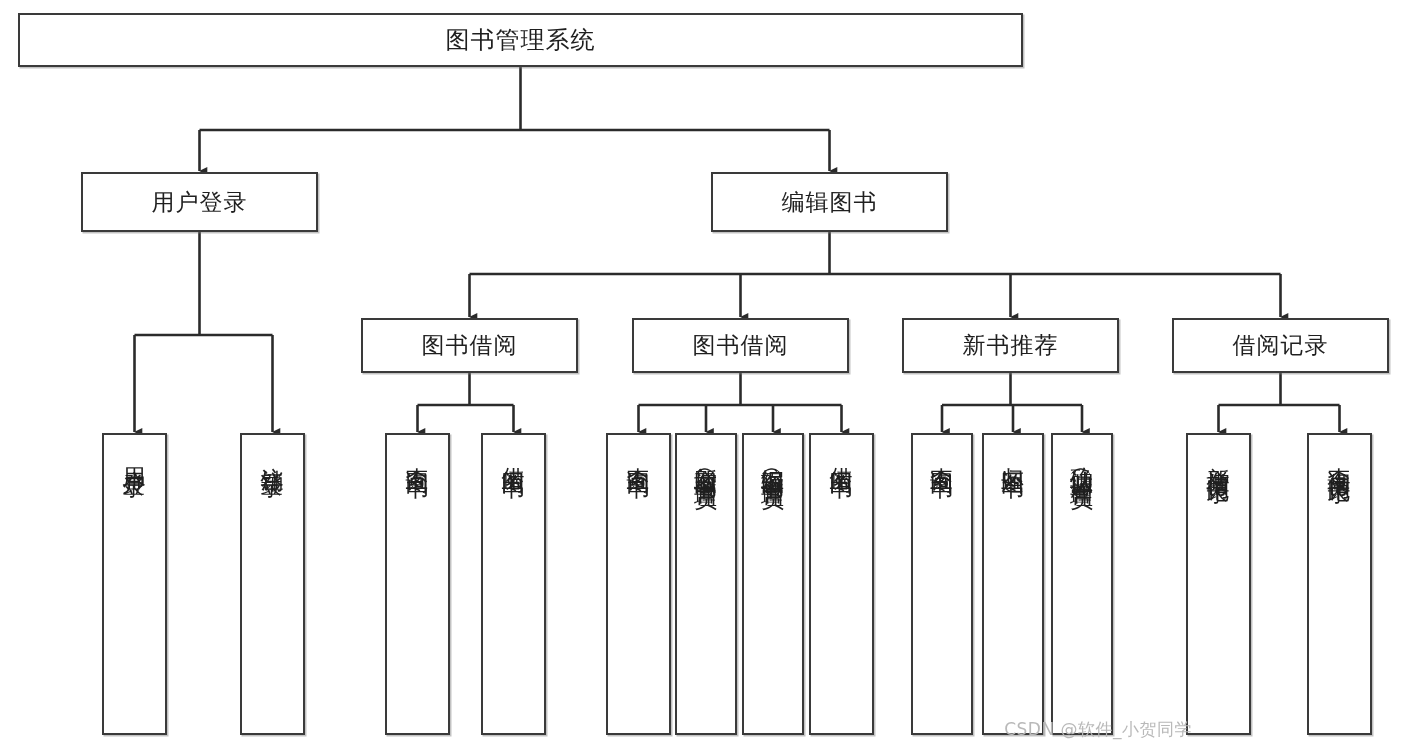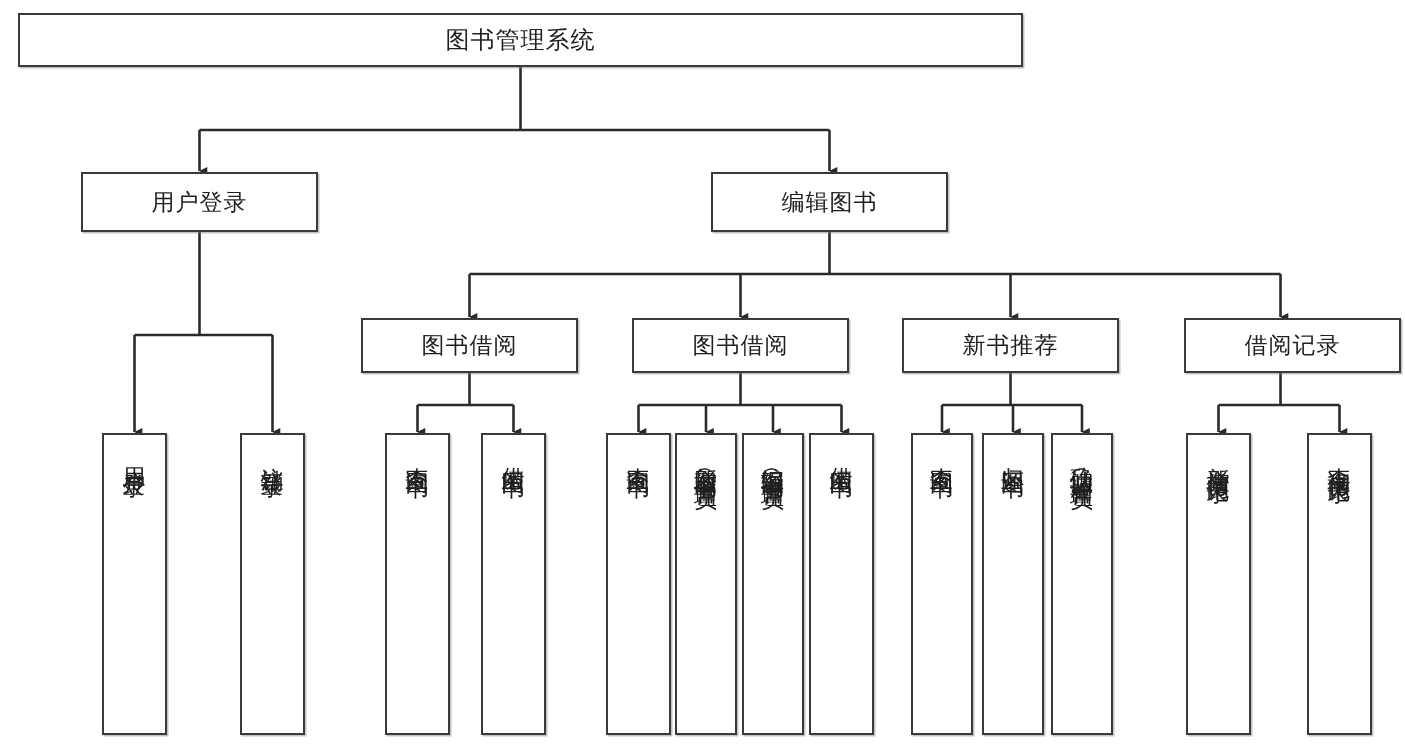--- a/index.html
+++ b/index.html
@@ -82,21 +82,21 @@
       </div>
       <div class="node h" style="left: 361px; top: 318px; width: 217px; height: 55px;">
         <span class="lbl">图书借阅</span>
       </div>
       <div class="node h" style="left: 632px; top: 318px; width: 217px; height: 55px;">
         <span class="lbl">图书借阅</span>
       </div>
       <div class="node h" style="left: 902px; top: 318px; width: 217px; height: 55px;">
         <span class="lbl">新书推荐</span>
       </div>
-      <div class="node h" style="left: 1172px; top: 318px; width: 217px; height: 55px; margin-left: 12px;">
+      <div class="node h" style="left: 1172px; top: 318px; width: 217px; height: 55px;">
         <span class="lbl">借阅记录</span>
       </div>
       <div class="node v" style="left: 102px; top: 433px; width: 65px; height: 302px;">
         <span class="lbl">用户登录</span>
       </div>
       <div class="node v" style="left: 240px; top: 433px; width: 65px; height: 302px;">
         <span class="lbl">注销登录</span>
       </div>
       <div class="node v" style="left: 385px; top: 433px; width: 65px; height: 302px;">
         <span class="lbl">查询图书</span>
@@ -125,13 +125,14 @@
       <div class="node v" style="left: 1051px; top: 433px; width: 62px; height: 302px;">
         <span class="lbl">确认归还（管理员）</span>
       </div>
       <div class="node v" style="left: 1186px; top: 433px; width: 65px; height: 302px;">
         <span class="lbl">新增借阅记录</span>
       </div>
       <div class="node v" style="left: 1307px; top: 433px; width: 65px; height: 302px;">
         <span class="lbl">查询借阅记录</span>
       </div>
     </div>
+  <div id="watermark">CSDN @软件_小贺同学</div>
 </div>
 
 </body></html>

